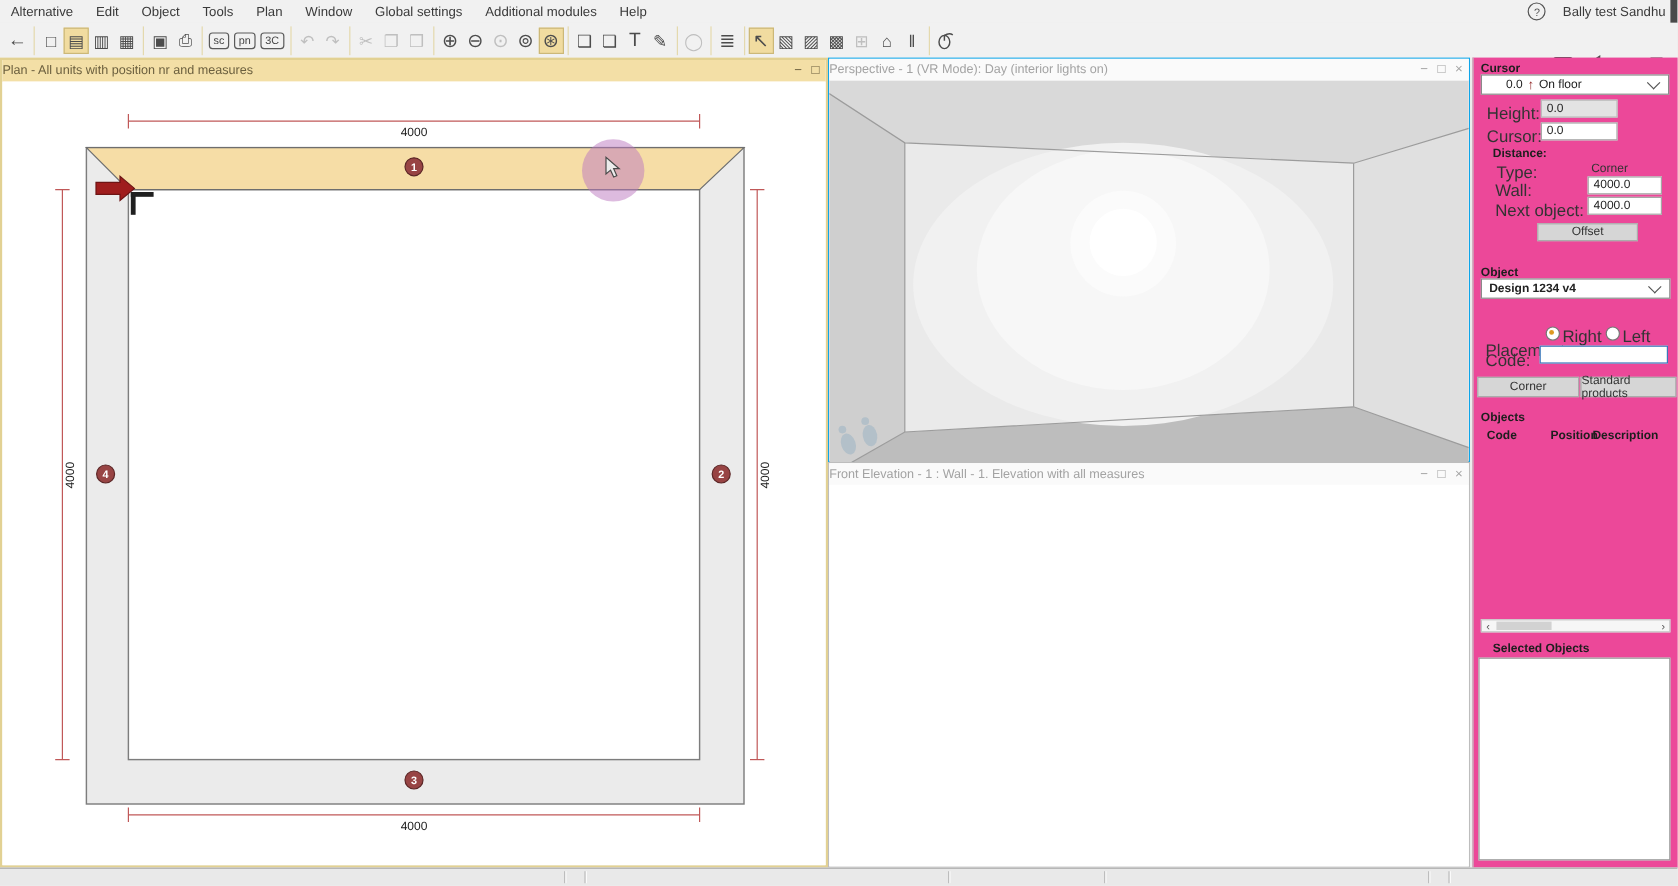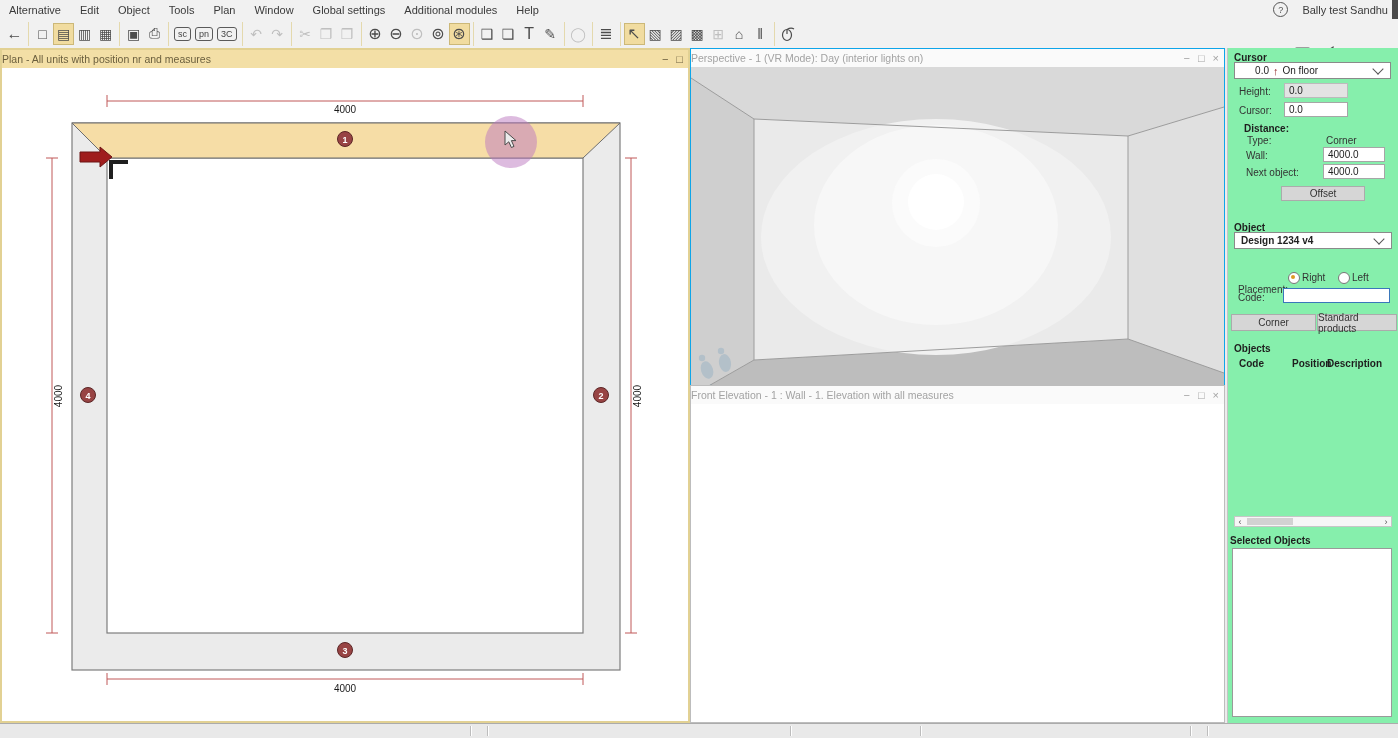--- a/index.html
+++ b/index.html
@@ -43,24 +43,24 @@
   .plan-canvas{position:absolute;left:0;top:18px;right:0;bottom:0;background:#fff}
 
   .persp-win{left:690px;top:48px;width:535px;height:337px;border:1px solid #0ea5e9}
   .gray-title{background:#fafafa;color:#a3a3a3}
   .persp-canvas{position:absolute;left:0;top:18px;right:0;bottom:0;background:#f4f4f4}
 
   .elev-win{left:690px;top:385px;width:535px;height:338px;border:1px solid #bdbdbd}
   .elev-canvas{position:absolute;left:0;top:18px;right:0;bottom:0;background:#fff}
 
   
-  .panel{position:absolute;left:1227px;top:48px;width:171px;height:675px;background:#86efac;
+  .panel{position:absolute;left:1227px;top:48px;width:171px;height:675px;background:#ec4899;
          border-left:1px solid #c4c4c4;font-size:10px}
   .panel-label{position:absolute;font-size:10px;font-weight:bold;color:#1e1e1e;white-space:nowrap}
-  .plabel{position:absolute;font-size:10px;color:#333;white-space:nowrap}
+  .plabel{position:absolute;font-size:14px;color:#333;white-space:nowrap}
   .pvalue{position:absolute;font-size:10px;color:#333;white-space:nowrap}
   .pinput{position:absolute;border:1px solid #a6a6a6;background:#fff;font-size:10px;color:#222;
           padding:1px 4px;font-family:inherit;box-sizing:border-box}
   .pinput.dis{background:#e3e3e3;border-color:#bbb}
   .pinput.focus{border:1px solid #3a77bb}
   .pdrop{position:absolute;background:#fff;border:1px solid #8a8a8a;display:flex;
          align-items:center;font-size:10px;color:#222;box-sizing:border-box}
   .chev{width:7px;height:7px;border-right:1.4px solid #555;border-bottom:1.4px solid #555;
         transform:rotate(45deg);margin-left:auto;margin-right:8px;margin-top:-4px;flex:0 0 auto}
   .up-arrow{color:#8b1a1a;font-weight:bold;font-size:11px;margin:0 4px}
@@ -331,21 +331,21 @@
   <span class="panel-label" style="left:11px;top:310px">Code</span>
   <span class="panel-label" style="left:64px;top:310px">Position</span>
   <span class="panel-label" style="left:99px;top:310px">Description</span>
 
   <div class="hscroll">
     <span class="hs-arrow">‹</span>
     <div class="hs-thumb"></div>
     <span class="hs-arrow" style="margin-left:auto">›</span>
   </div>
 
-  <span class="panel-label" style="left:2px;top:487px">Selected Objects</span>
+  <span class="panel-label" style="left:16px;top:487px">Selected Objects</span>
   <div class="sel-box"></div>
 </div>
 
 <div class="statusbar">
   <div class="ssep" style="left:470px"></div>
   <div class="ssep" style="left:487px"></div>
   <div class="ssep" style="left:790px"></div>
   <div class="ssep" style="left:920px"></div>
   <div class="ssep" style="left:1190px"></div>
   <div class="ssep" style="left:1207px"></div>

